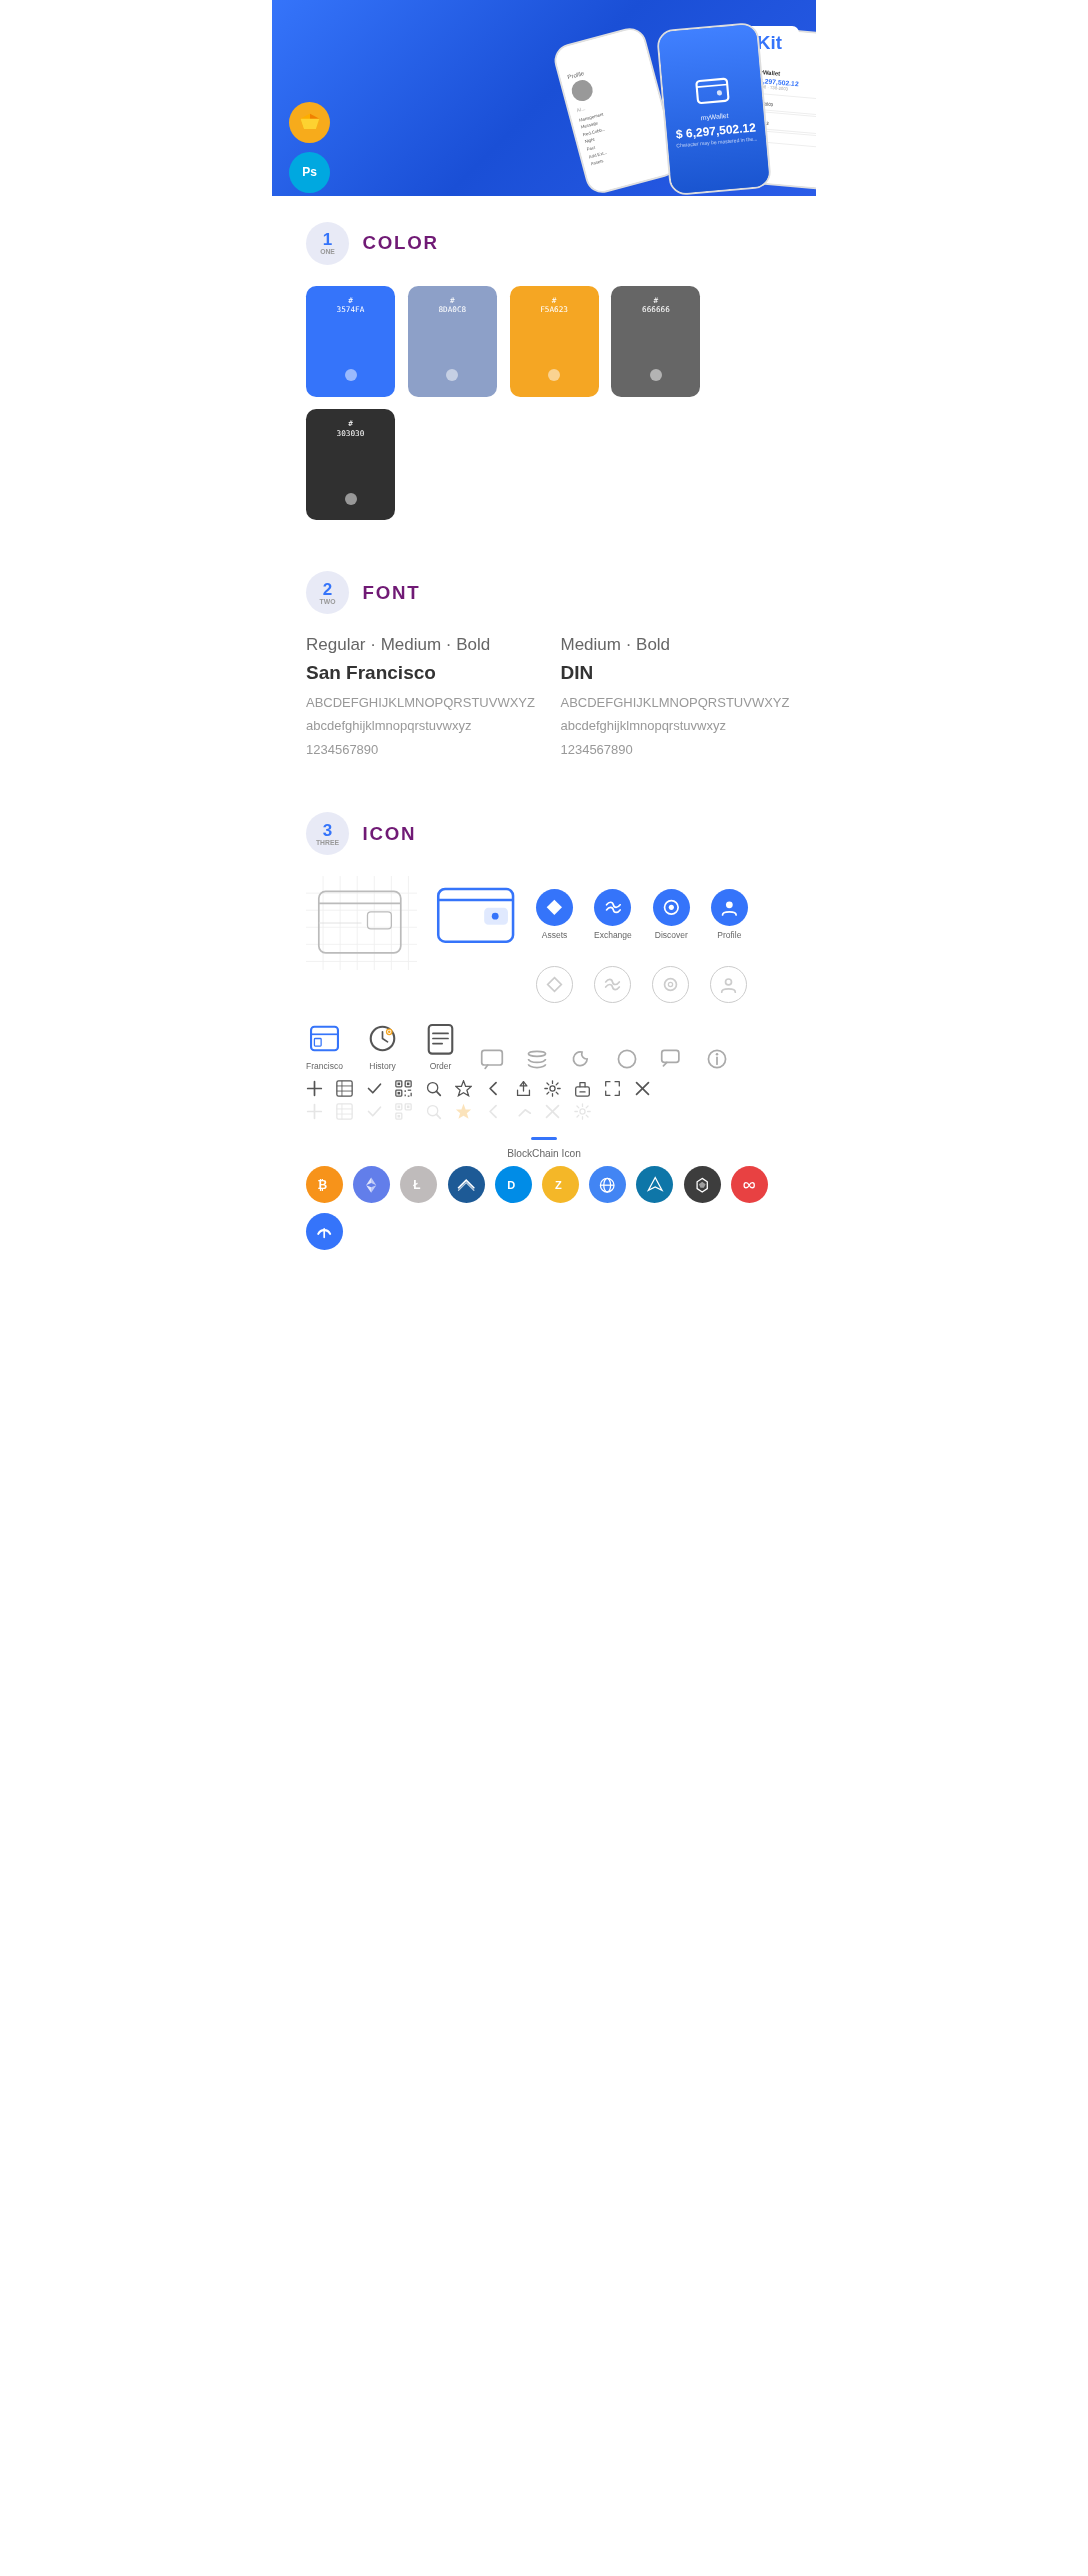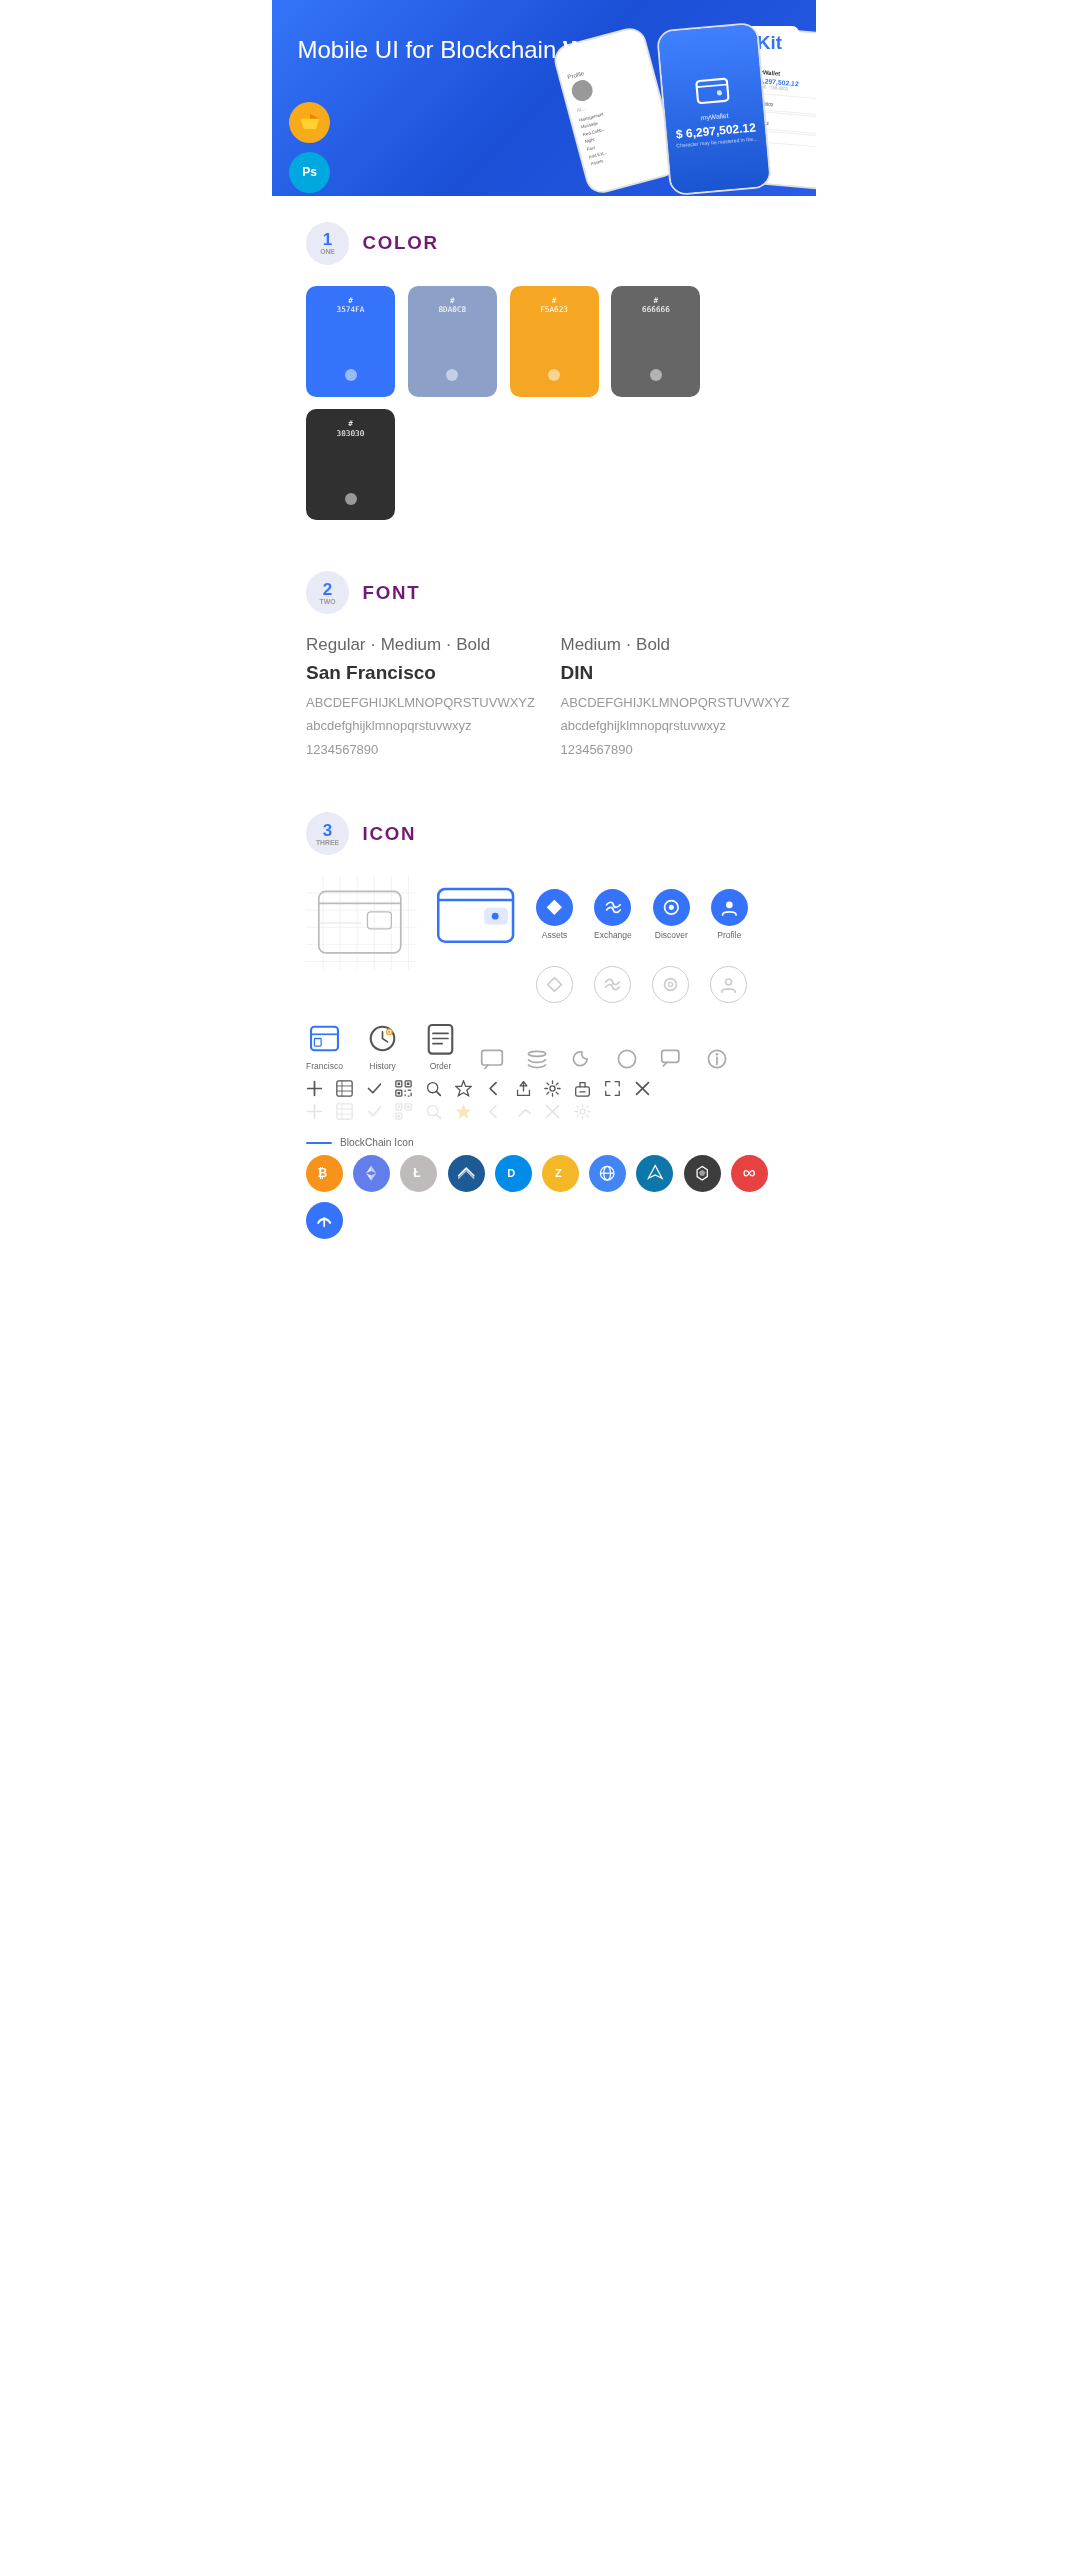--- a/index.html
+++ b/index.html
@@ -157,44 +157,41 @@
       height: 37px;
       border-radius: 50%;
       display: flex;
       align-items: center;
       justify-content: center;
       font-weight: 700;
       font-size: 9.4px;
       color: #fff;
     }
 
-    .divider-line { display: flex; align-items: center; gap: 8.5px; margin-bottom: 6.8px; }
+    .divider-line { display: flex; align-items: center; gap: 8.5px; margin-bottom: 6.8px; flex-direction: column; }
     .divider-line-bar { width: 25.5px; height: 2.6px; background: #3574FA; border-radius: 1.7px; }
     .divider-line-text { font-size: 10.2px; color: #666; }
 
     .icon-small-row { display: flex; gap: 12.8px; align-items: center; flex-wrap: wrap; margin-bottom: 6.8px; }
     .icon-small-row.faded { opacity: 0.3; }
 
     
     .nav-icon-row { display: flex; gap: 21px; align-items: flex-end; margin: 8.5px 0; }
     .nav-icon-item { display: flex; flex-direction: column; align-items: center; gap: 4.3px; }
     .nav-icon-label { font-size: 8.5px; color: #666; }
 
     
     .colored-nav-row { display: flex; gap: 21px; align-items: flex-start; margin: 12.8px 0; }
     .colored-nav-item { display: flex; flex-direction: column; align-items: center; gap: 4.3px; }
     .colored-nav-icon { width: 37px; height: 37px; border-radius: 50%; display: flex; align-items: center; justify-content: center; }
   </style>
 </head>
 <body>
 
 <div class="hero">
-  <div class="hero-title">
-    <span>Mobile UI for Blockchain </span><strong>Wallet</strong>
-  </div>
   <div class="ui-kit-badge">UI Kit</div>
 
   <div class="badges">
     <div class="badge-circle badge-sketch">
       <svg width="22" height="20.4" viewBox="0 0 26 24" fill="none">
         <polygon points="13,2 24,8 20,20 6,20 2,8" fill="#FDAD00"></polygon>
         <polygon points="13,2 24,8 13,20" fill="#EA6C00" opacity="0.7"></polygon>
         <polygon points="13,2 2,8 13,20" fill="#FDAD00" opacity="0.9"></polygon>
         <polygon points="2,8 24,8 20,20 6,20" fill="#FDD231"></polygon>
         <polygon points="13,20 6,20 2,8" fill="#FDD231" opacity="0.8"></polygon>

